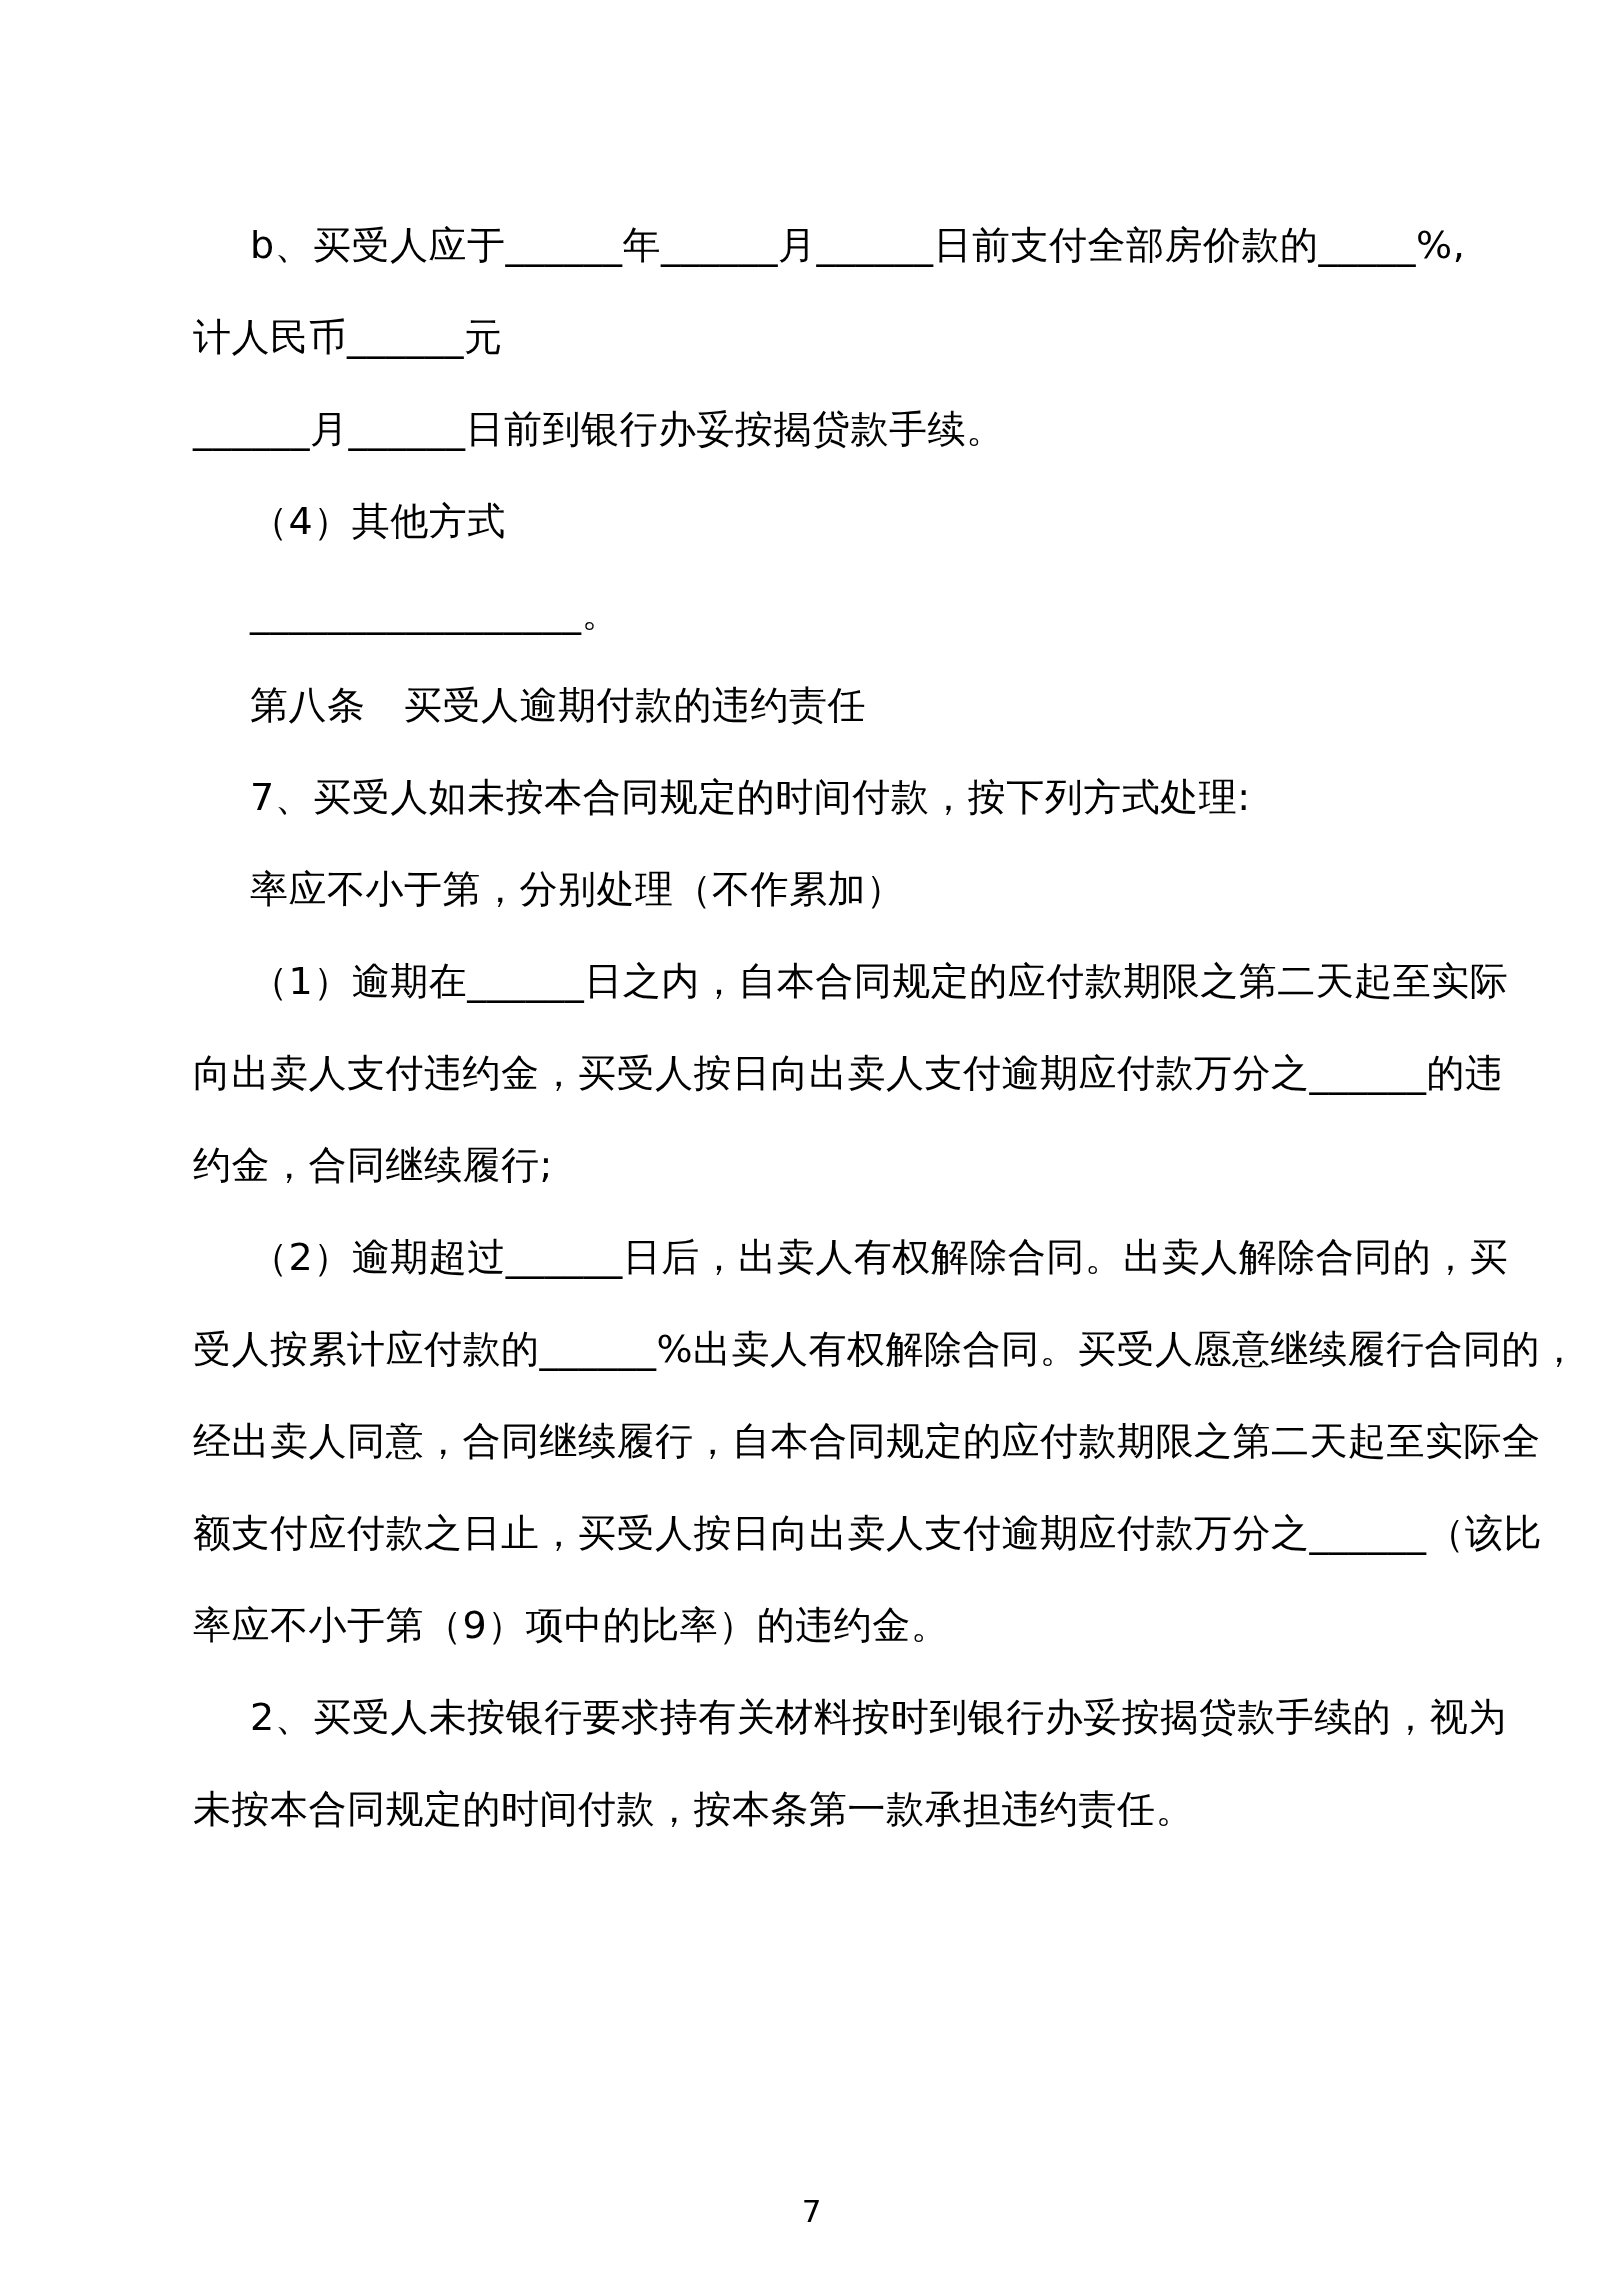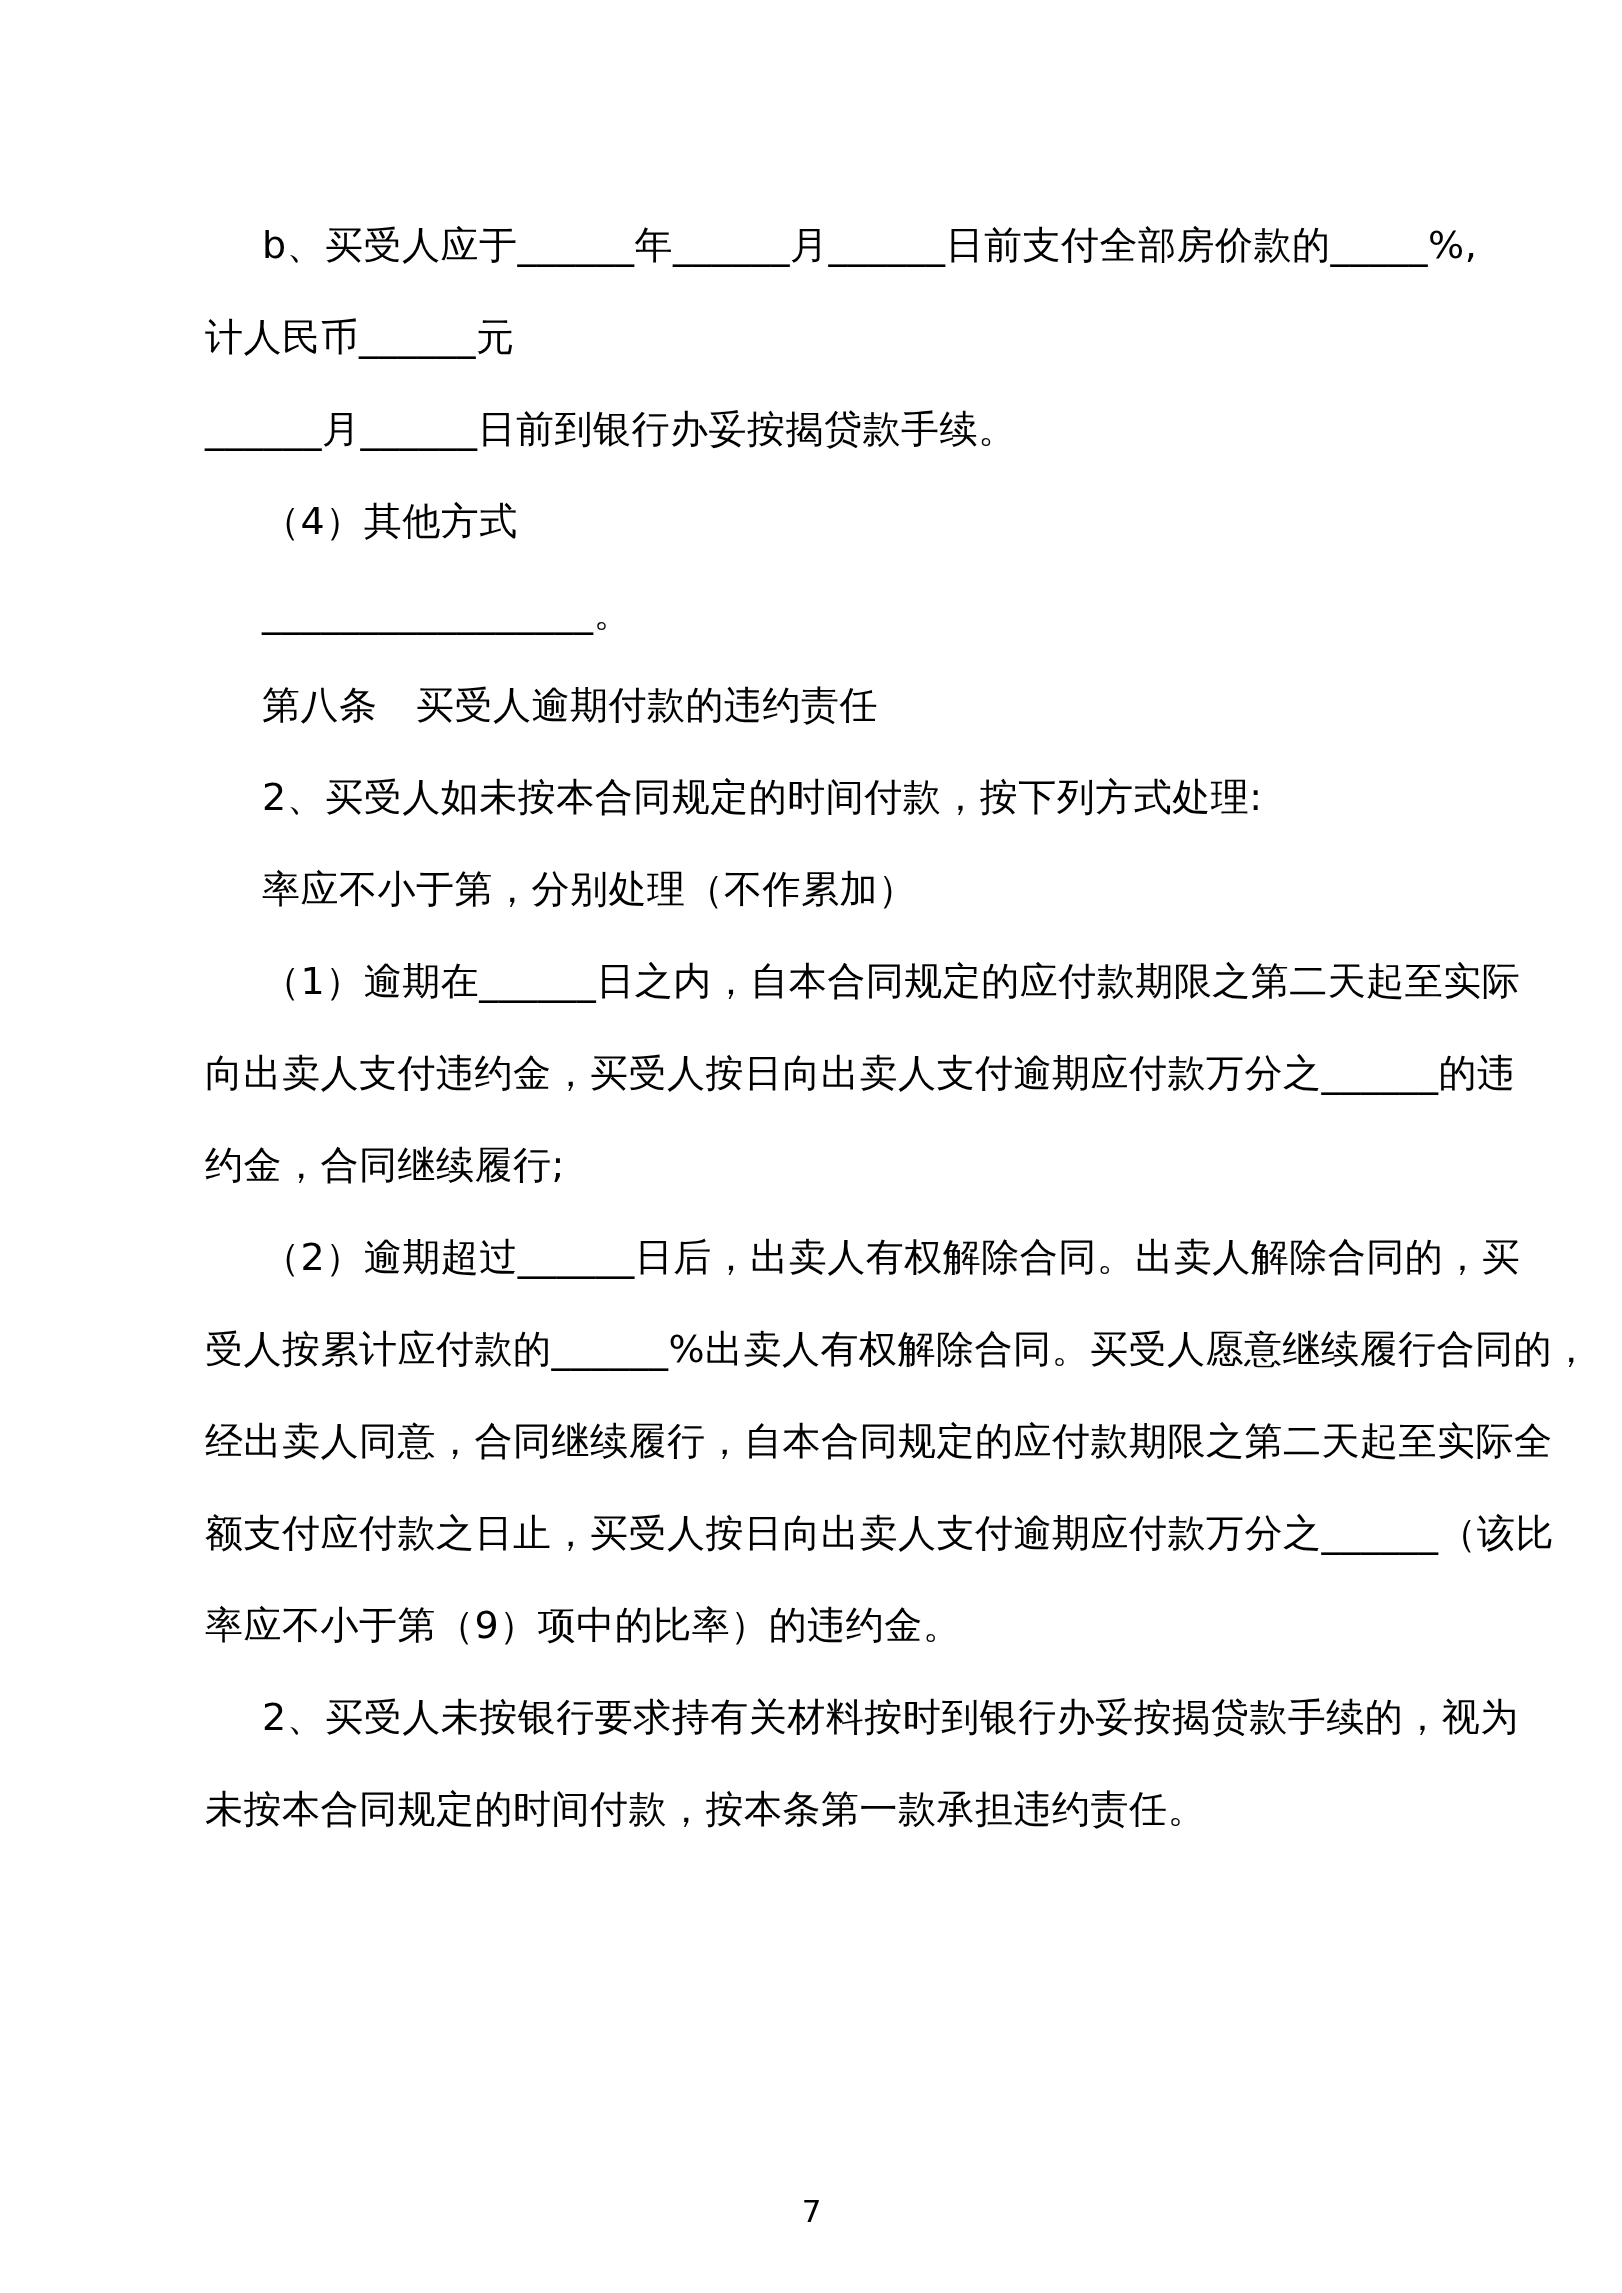--- a/index.html
+++ b/index.html
@@ -21,21 +21,20 @@
       left: 193px;
       top: 199px;
       width: 1309px;
       font-size: 38px;
     }
     .line {
       height: 92px;
       line-height: 92px;
       white-space: nowrap;
       letter-spacing: 0.5px;
-      margin-left: 12px;
     }
     .line.indent {
       padding-left: 57px;
     }
     .line.bold {
       font-weight: normal;
     }
     .footer {
       position: absolute;
       top: 2193px;
@@ -50,21 +49,21 @@
 <body>
 
 <div class="page">
   <div class="content">
       <div class="line indent">b、买受人应于______年______月______日前支付全部房价款的_____%,</div>
       <div class="line">计人民币______元</div>
       <div class="line">______月______日前到银行办妥按揭贷款手续。</div>
       <div class="line indent">（4）其他方式</div>
       <div class="line indent">_________________。</div>
       <div class="line indent bold">第八条　买受人逾期付款的违约责任</div>
-      <div class="line indent">2、买受人如未按本合同规定的时间付款，按下列方式处理:</div>
+      <div class="line indent">7、买受人如未按本合同规定的时间付款，按下列方式处理:</div>
       <div class="line indent">率应不小于第，分别处理（不作累加）</div>
       <div class="line indent">（1）逾期在______日之内，自本合同规定的应付款期限之第二天起至实际</div>
       <div class="line">向出卖人支付违约金，买受人按日向出卖人支付逾期应付款万分之______的违</div>
       <div class="line">约金，合同继续履行;</div>
       <div class="line indent">（2）逾期超过______日后，出卖人有权解除合同。出卖人解除合同的，买</div>
       <div class="line">受人按累计应付款的______%出卖人有权解除合同。买受人愿意继续履行合同的，</div>
       <div class="line">经出卖人同意，合同继续履行，自本合同规定的应付款期限之第二天起至实际全</div>
       <div class="line">额支付应付款之日止，买受人按日向出卖人支付逾期应付款万分之______（该比</div>
       <div class="line">率应不小于第（9）项中的比率）的违约金。</div>
       <div class="line indent">2、买受人未按银行要求持有关材料按时到银行办妥按揭贷款手续的，视为</div>

